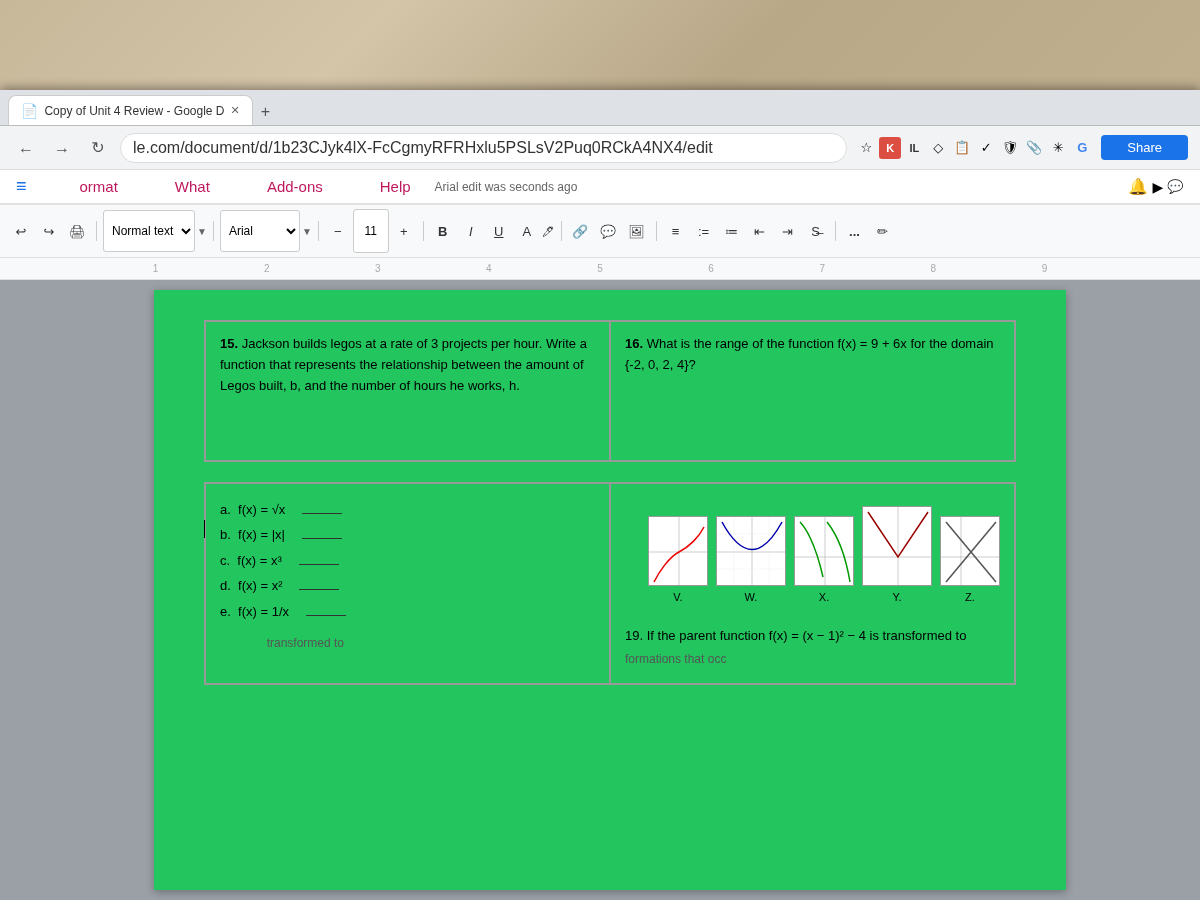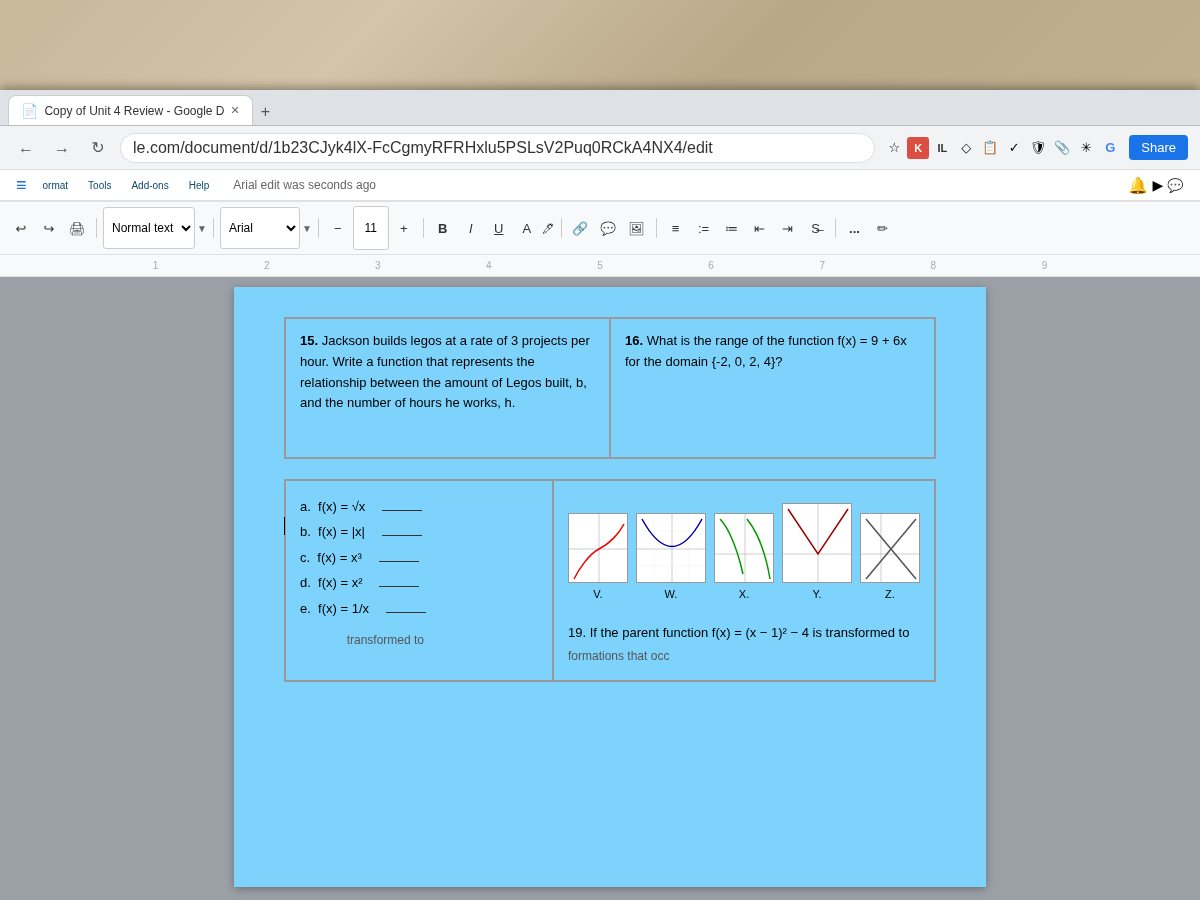--- a/index.html
+++ b/index.html
@@ -129,42 +129,43 @@
       border-radius: 4px;
       cursor: pointer;
     }
 
     
     .share-btn {
       background: #1a73e8;
       color: #fff;
       border: none;
       border-radius: 4px;
-      padding: 5px 12px;
+      padding: 5px 26px;
       font-size: 13px;
       cursor: pointer;
       font-weight: 500;
     }
 
     
     .docs-header {
       background: #fff;
       border-bottom: 1px solid #e0e0e0;
       padding: 4px 16px;
       display: flex;
       align-items: center;
       gap: 8px;
     }
 
     .menu-item {
-      font-size: 10px;
-      color: #0c4a6e;
+      font-size: 15px;
+      color: #be185d;
       padding: 4px 8px;
       border-radius: 4px;
       cursor: pointer;
+      margin-left: 37px;
     }
 
     .last-edit {
       font-size: 12px;
       color: #666;
       padding: 4px 8px;
     }
 
     
     .format-toolbar {
@@ -236,22 +237,22 @@
       flex: 1;
       background: #9aa0a6;
       overflow: hidden;
       display: flex;
       justify-content: center;
       align-items: flex-start;
       padding: 10px 0;
     }
 
     .doc-page {
-      background: #7dd3fc;
-      width: 752px;
+      background: #22c55e;
+      width: 912px;
       min-height: 600px;
       box-shadow: 0 2px 8px rgba(0,0,0,0.3);
       padding: 30px 50px;
       position: relative;
       margin-left: 20px;
     }
 
     
     .problem-grid {
       display: grid;
@@ -359,21 +360,21 @@
       <span class="ext-icon">✳</span>
       <span class="ext-icon" style="color:#4285f4;font-weight:bold;font-size:13px;">G</span>
     </div>
     <button class="share-btn">Share</button>
   </div>
 
   <div class="docs-header">
     <span style="color:#1a73e8;font-size:18px;">≡</span>
     <div style="display:flex;align-items:center;gap:4px;">
       <span class="menu-item">ormat</span>
-      <span class="menu-item">Tools</span>
+      <span class="menu-item">What</span>
       <span class="menu-item">Add-ons</span>
       <span class="menu-item">Help</span>
     </div>
     <span class="last-edit">Arial edit was seconds ago</span>
     <div style="margin-left:auto;display:flex;gap:4px;align-items:center;">
       <button style="background:none;border:none;cursor:pointer;font-size:16px;">🔔</button>
       <button style="background:none;border:none;cursor:pointer;font-size:14px;">▶</button>
       <button style="background:none;border:none;cursor:pointer;">💬</button>
     </div>
   </div>

